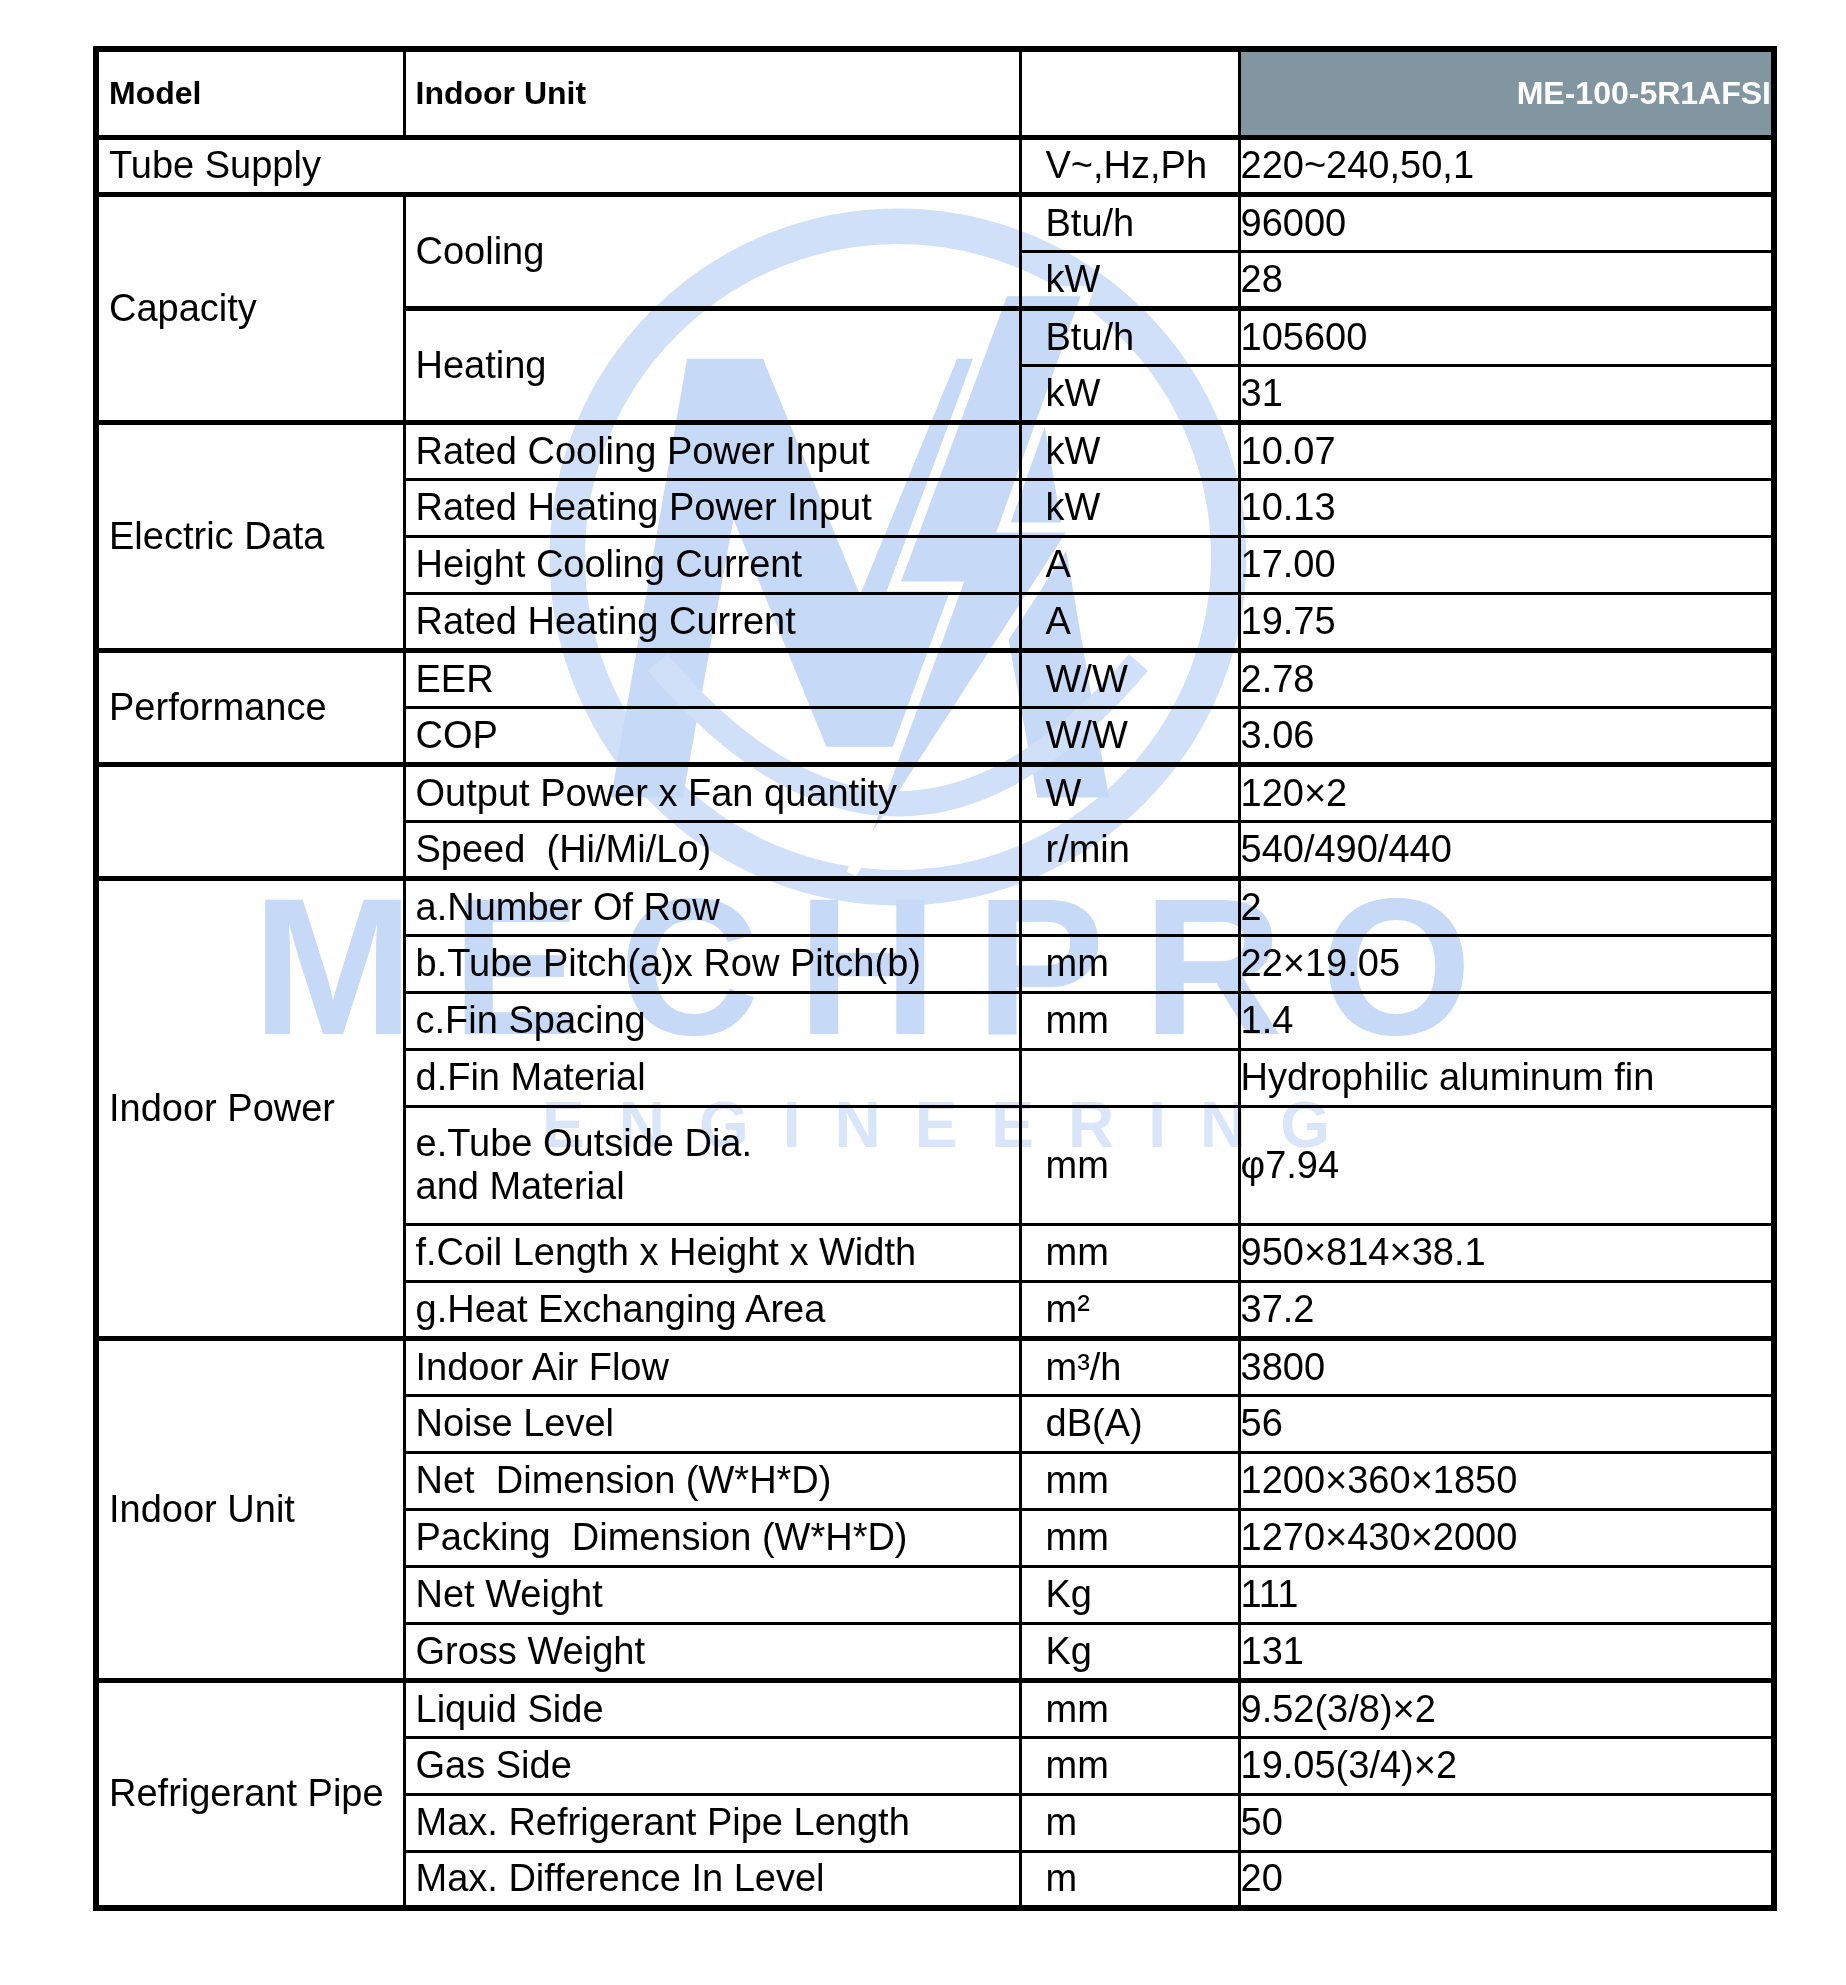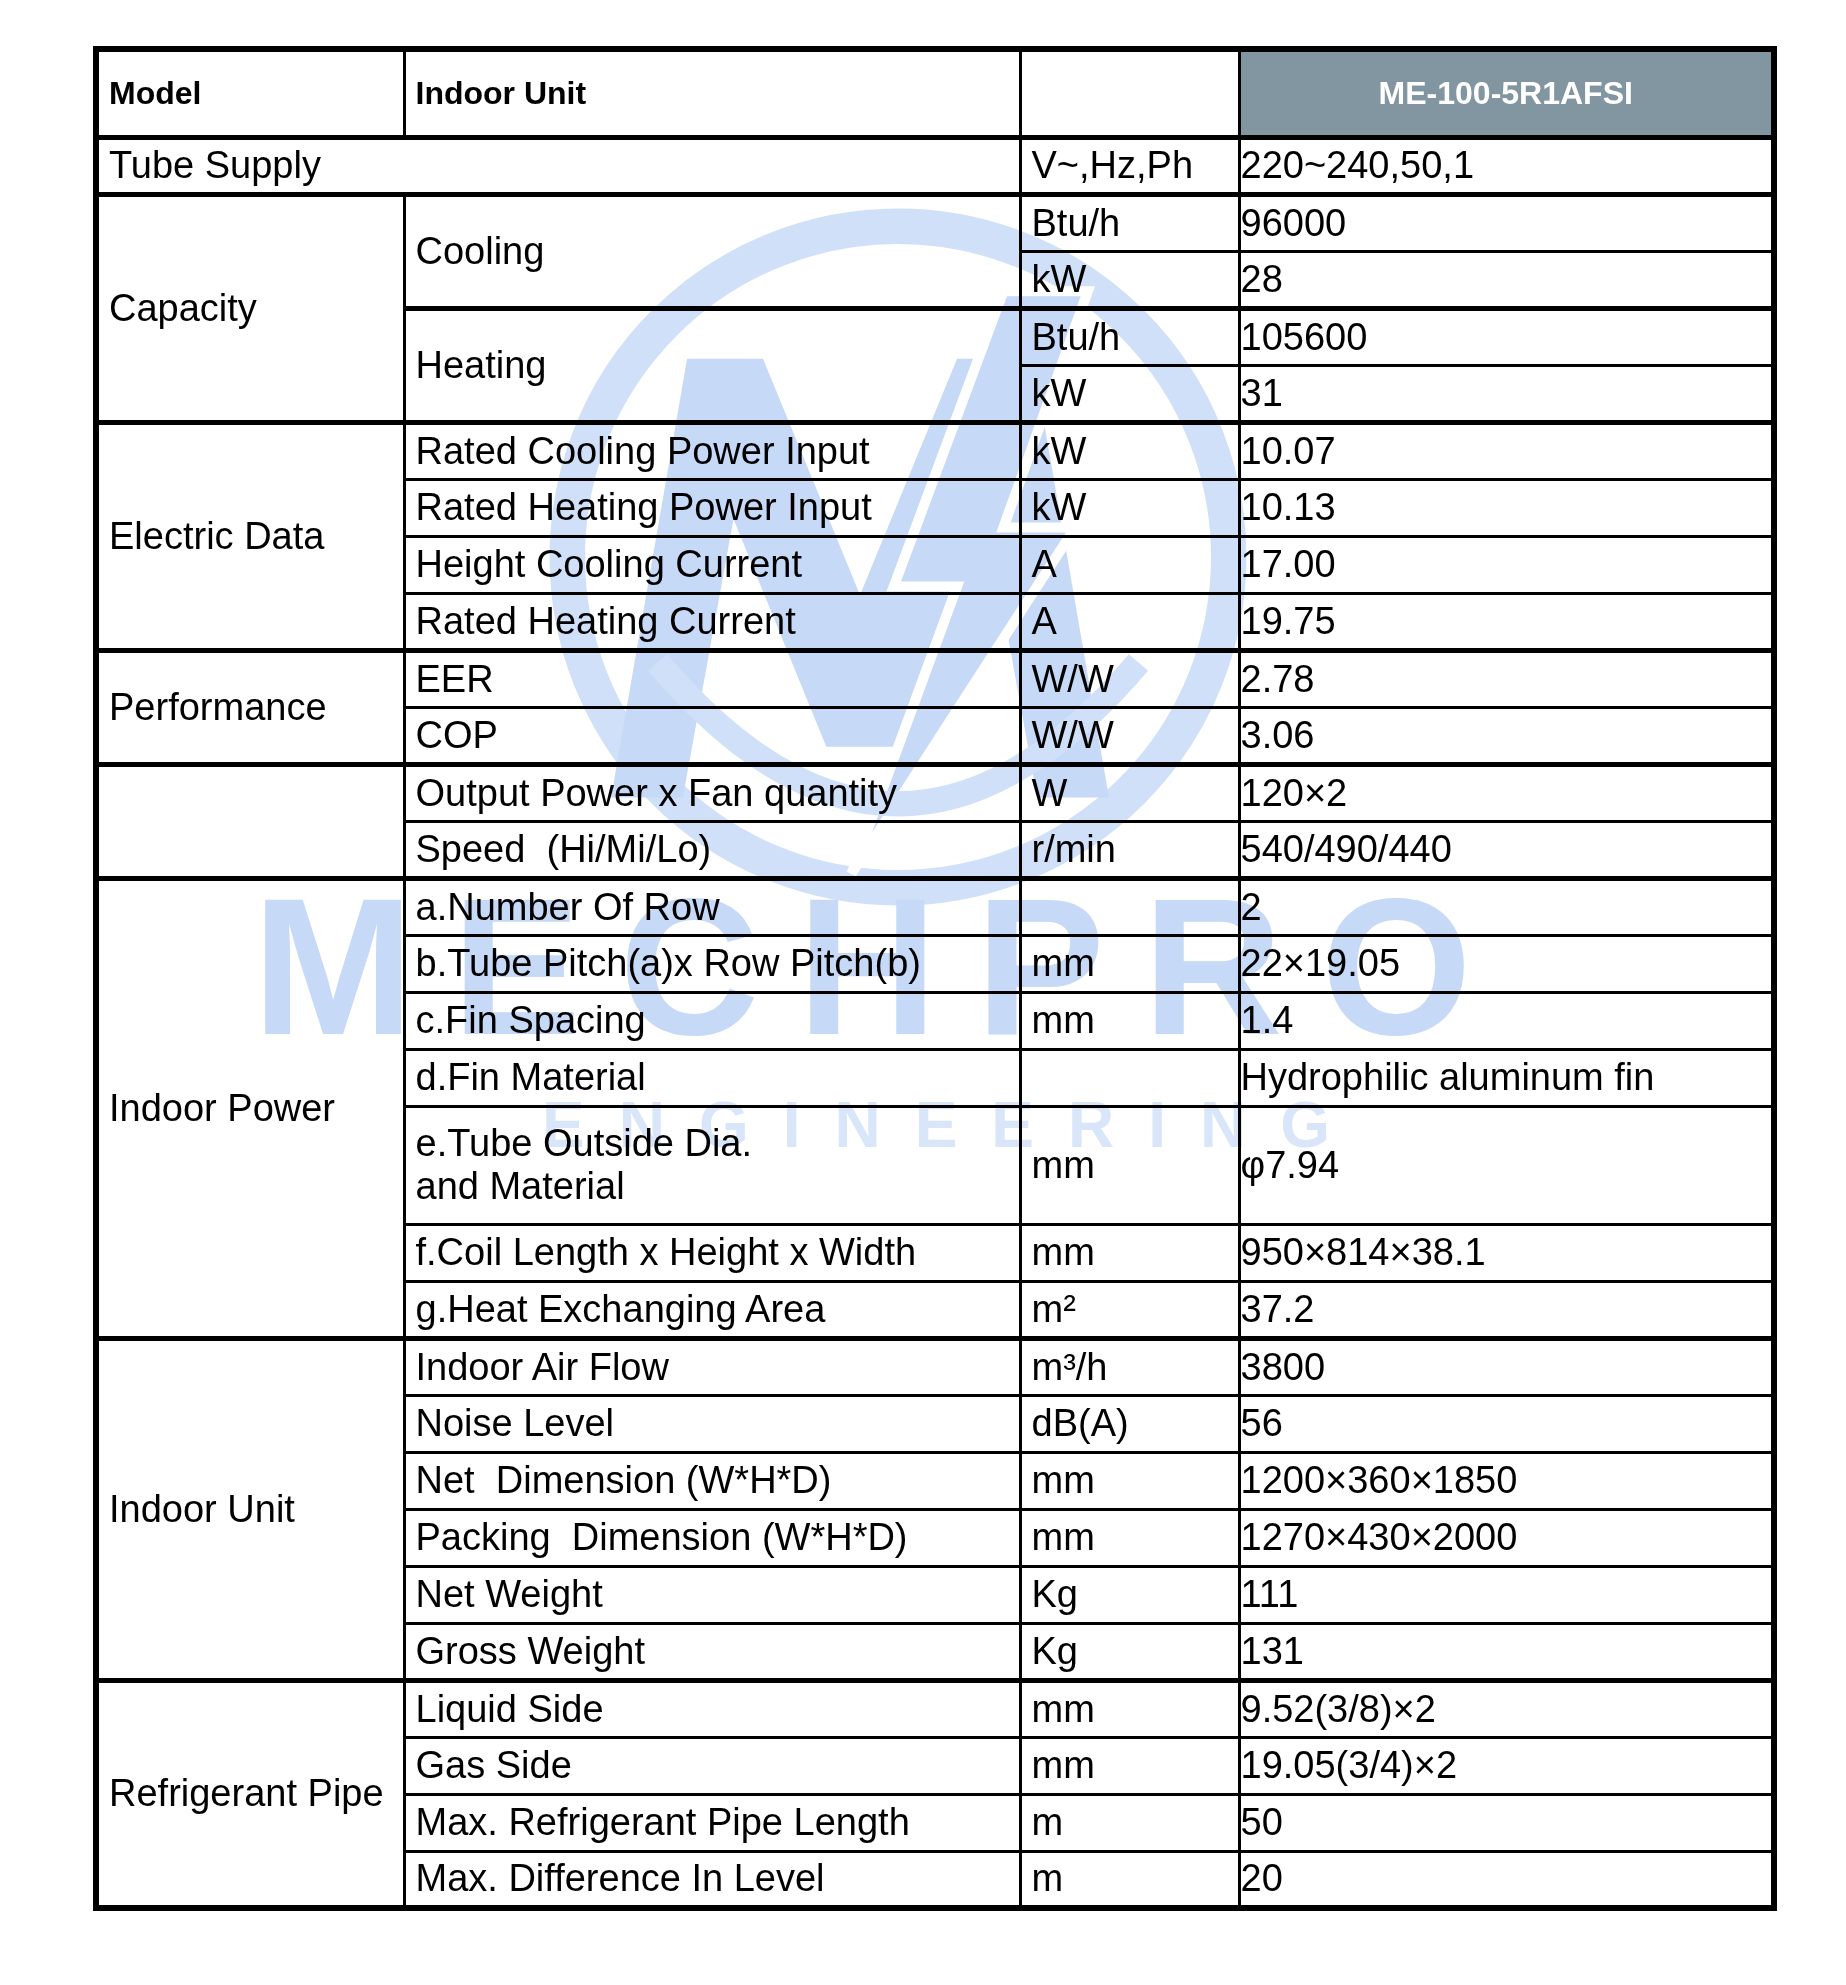--- a/index.html
+++ b/index.html
@@ -54,27 +54,27 @@
     font-size:38px;
     vertical-align:middle;
     padding:0;
     overflow:hidden;
   }
   .spec tr{height:57px;}
   .spec tr.hdr{height:88px;}
   .spec tr.tall{height:118px;}
   .spec tr.thick>td{border-top-width:5.9px;}
   td.sec,td.lbl{text-align:left;padding-left:10px;padding-right:5px;white-space:pre-wrap;}
-  td.unit{text-align:left;padding-left:10px;white-space:nowrap;}
+  td.unit{text-align:left;padding-left:24px;white-space:nowrap;}
   td.val{text-align:left;}
   tr.hdr td{font-weight:bold;font-size:32px;}
   td.model{
     background:var(--header-bg);
     color:var(--header-text);
-    text-align:center;font-weight:bold;font-size:40px;
+    text-align:right;font-weight:bold;font-size:40px;
   }
 </style>
 </head>
 <body>
 
 <div class="stage">
 
   <div class="watermark">
     <svg class="wm-logo" viewBox="0 0 870 870" aria-hidden="true">
       <circle class="wm-ring" cx="435" cy="435" r="392"></circle>

